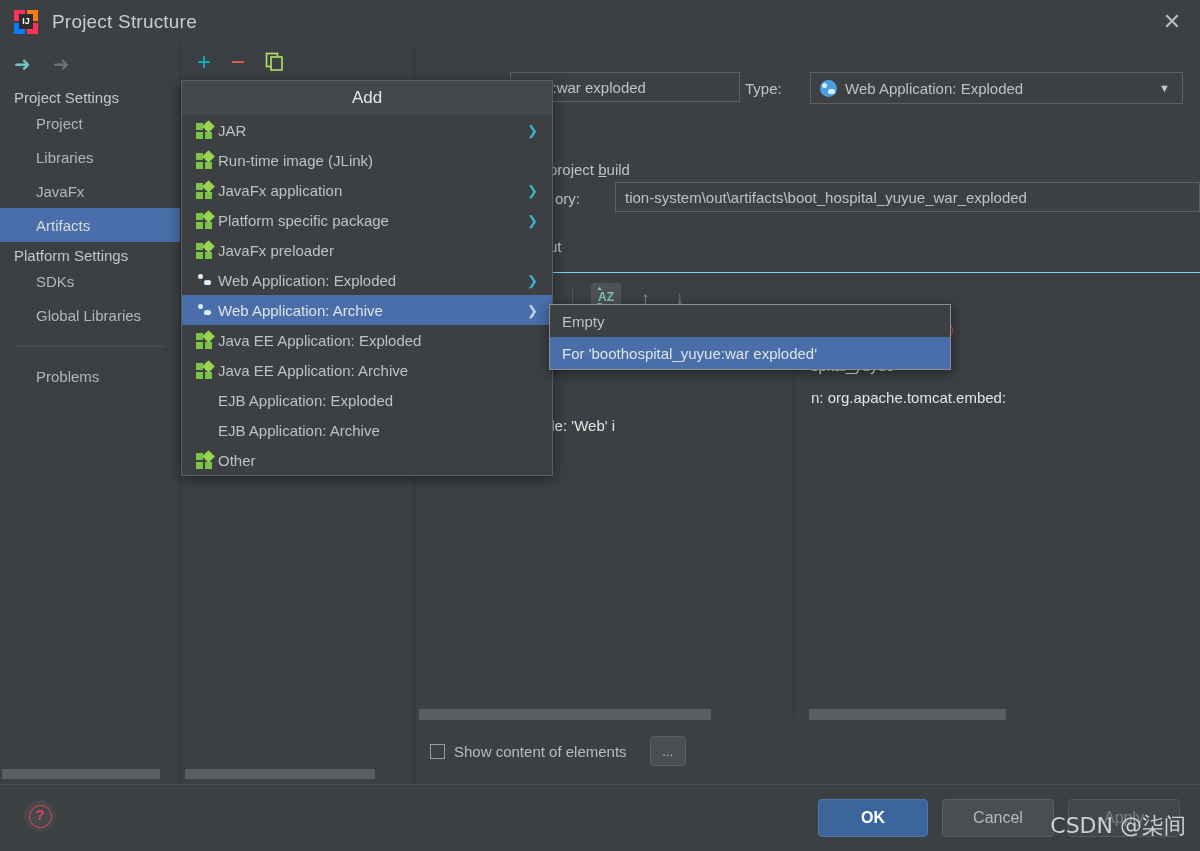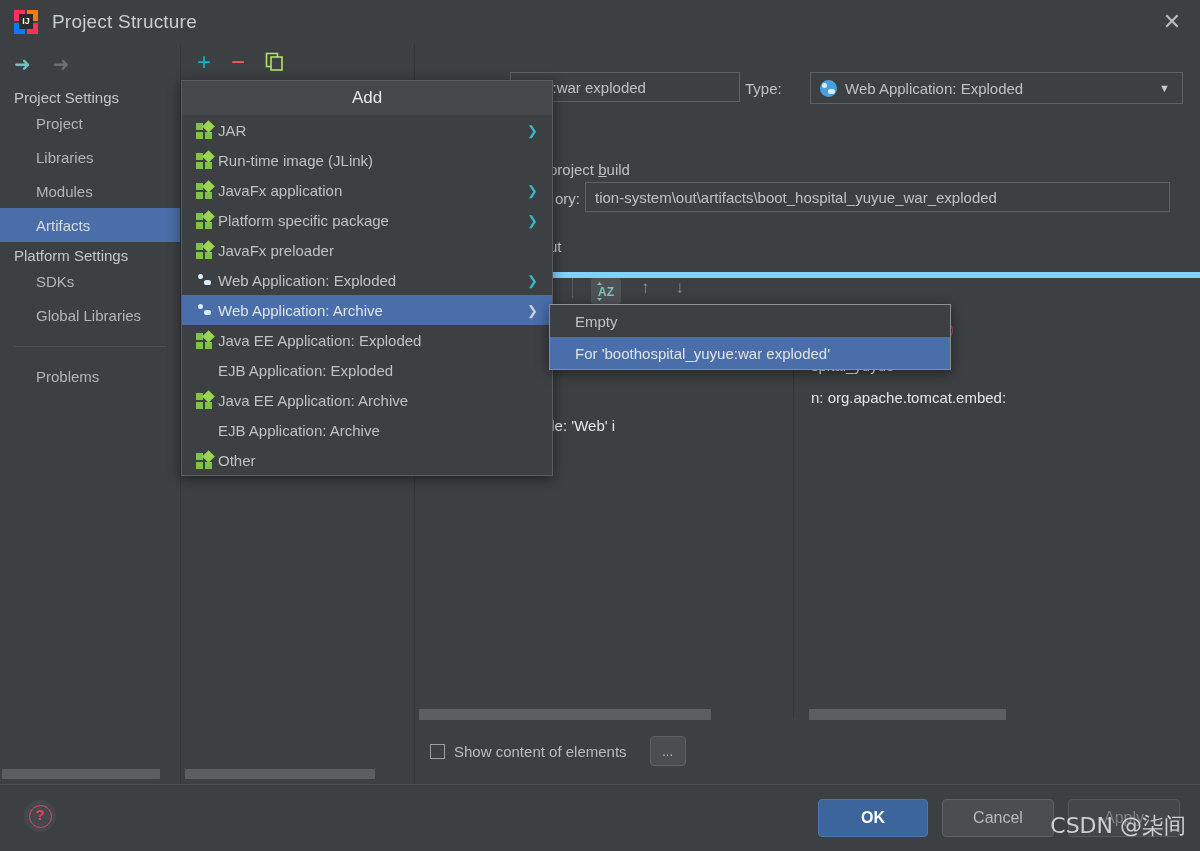--- a/index.html
+++ b/index.html
@@ -77,21 +77,21 @@
   }
   .combo .caret { position: absolute; right: 12px; font-size: 11px; color: #c7cacc; }
 
   .check-row { display: flex; align-items: center; gap: 9px; height: 34px; padding-left: 10px; }
   .cbx { width: 15px; height: 15px; border: 1px solid #9a9ea0; background: transparent; box-sizing: border-box; }
   .u { text-decoration: underline; }
 
   
   .elem-toolbar {
     position: absolute; left: 0; top: 228px; width: 100%; height: 36px;
-    border-top: 6px solid #7dd3fc; display: flex; align-items: flex-start;
+    border-top: 1px solid #7dd3fc; display: flex; align-items: flex-end;
   }
   .tb-icon { color: #8b8f91; font-size: 17px; }
   .az-btn {
     width: 30px; height: 26px; background: #4e5254; border-radius: 3px;
     display: flex; align-items: center; justify-content: center;
     color: #7fc1bd; font-size: 13px; font-weight: bold; position: relative;
   }
   .vsep { width: 1px; height: 20px; background: #565a5d; }
 
   .avail-title { position: absolute; left: 392px; top: 272px; font-size: 15px; color: #bfc2c4; }
@@ -169,21 +169,21 @@
   }
   .ico-bean::after {
     content:""; position:absolute; left:6px; top:1px; width:3px; height:15px; background:#3c4043;
     border-radius: 50%;
   }
 
   .submenu {
     position: absolute; background: #3c4043; border: 1px solid #8a8e91;
     z-index: 50; box-shadow: 0 3px 12px rgba(0,0,0,.45);
   }
-  .submenu .menu-item { padding-left: 25px; height: 32px; text-align: center; }
+  .submenu .menu-item { padding-left: 12px; height: 32px; text-align: center; }
 
   
   .watermark {
     position: absolute; right: 14px; bottom: 10px;
     color: #d9dcde; font-size: 22px; opacity: .92;
     font-family: "DejaVu Sans", sans-serif;
     z-index: 80; pointer-events: none; white-space: nowrap;
   }
   .ijlogo { width: 24px; height: 24px; position: relative; display:block;}
   .ijlogo .q { position:absolute; width:11px; height:11px; }
@@ -223,21 +223,21 @@
     </div>
 
     <div class="side-group">Project Settings</div>
     <div class="side-item">
         <span>Project</span>
       </div>
     <div class="side-item">
         <span>Libraries</span>
       </div>
     <div class="side-item">
-        <span>Modules</span>
+        <span>JavaFx</span>
       </div>
     <div class="side-item selected">
         <span>Artifacts</span>
       </div>
 
     <div class="side-group">Platform Settings</div>
     <div class="side-item">
         <span>SDKs</span>
       </div>
     <div class="side-item">
@@ -273,21 +273,21 @@
     <div class="label" style="position:absolute; left:330px; top:36px;">Type:</div>
 
     <div class="combo" style="position:absolute; left:395px; top:28px; width:373px;">
       <span class="ico-globe"></span>
       <span>Web Application: Exploded</span>
       <span class="caret">▼</span>
     </div>
 
     <div class="label" style="position:absolute; left:140px; top:146px;">ory:</div>
 
-    <div class="textfield" style="position:absolute; left:170px; top:138px; width:585px; padding-right:20px;">
+    <div class="textfield" style="position:absolute; left:200px; top:138px; width:585px; padding-right:20px;">
       <span>tion-system\out\artifacts\boot_hospital_yuyue_war_exploded</span>
     </div>
 
     <div class="label" style="position:absolute; left:145px; top:152px;"></div>
     <div class="label" style="position:absolute; left:140px; top:-100px;"></div>
 
     <div class="label" style="position:absolute; left:140px; top:153px;"></div>
 
     <div style="position:absolute; left:133px; top:152px;"></div>
 
@@ -418,35 +418,35 @@
       <span class="ico ico-module">
           <i class="b1"></i>
           <i class="b2"></i>
           <i class="b3"></i>
           <i class="b4"></i>
         </span>
       <span>Java EE Application: Exploded</span>
     </div>
 
     <div class="menu-item">
+      <span class="ico ico-module">
+          <i class="b1"></i>
+          <i class="b2"></i>
+          <i class="b3"></i>
+          <i class="b4"></i>
+        </span>
+      <span>Java EE Application: Archive</span>
+    </div>
+
+    <div class="menu-item">
       <span class="ico"><span class="ico-bean"></span></span>
       <span>EJB Application: Exploded</span>
     </div>
 
     <div class="menu-item">
-      <span class="ico ico-module">
-          <i class="b1"></i>
-          <i class="b2"></i>
-          <i class="b3"></i>
-          <i class="b4"></i>
-        </span>
-      <span>Java EE Application: Archive</span>
-    </div>
-
-    <div class="menu-item">
       <span class="ico"><span class="ico-bean"></span></span>
       <span>EJB Application: Archive</span>
     </div>
 
     <div class="menu-item">
       <span class="ico ico-module">
           <i class="b1"></i>
           <i class="b2"></i>
           <i class="b3"></i>
           <i class="b4"></i>

